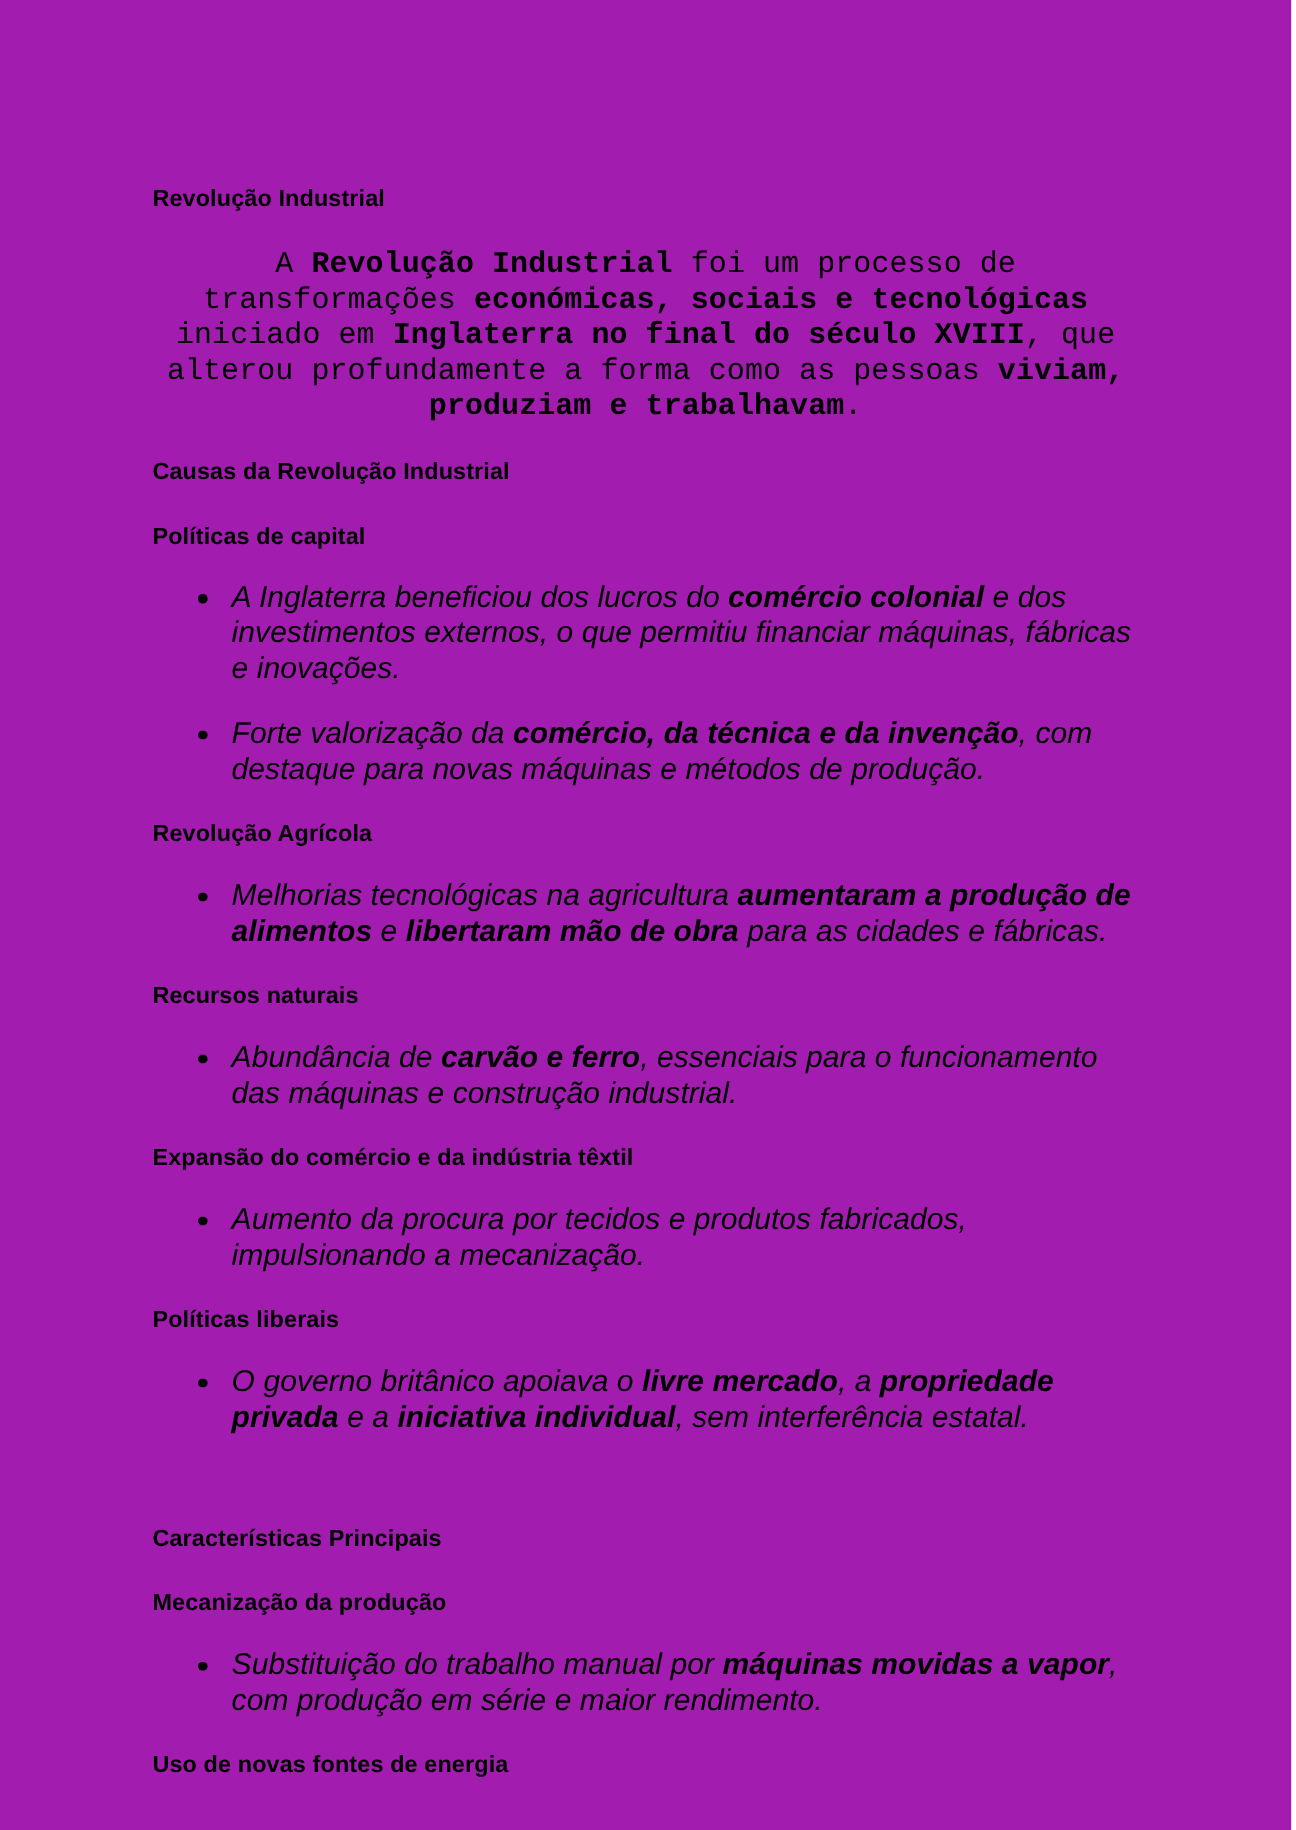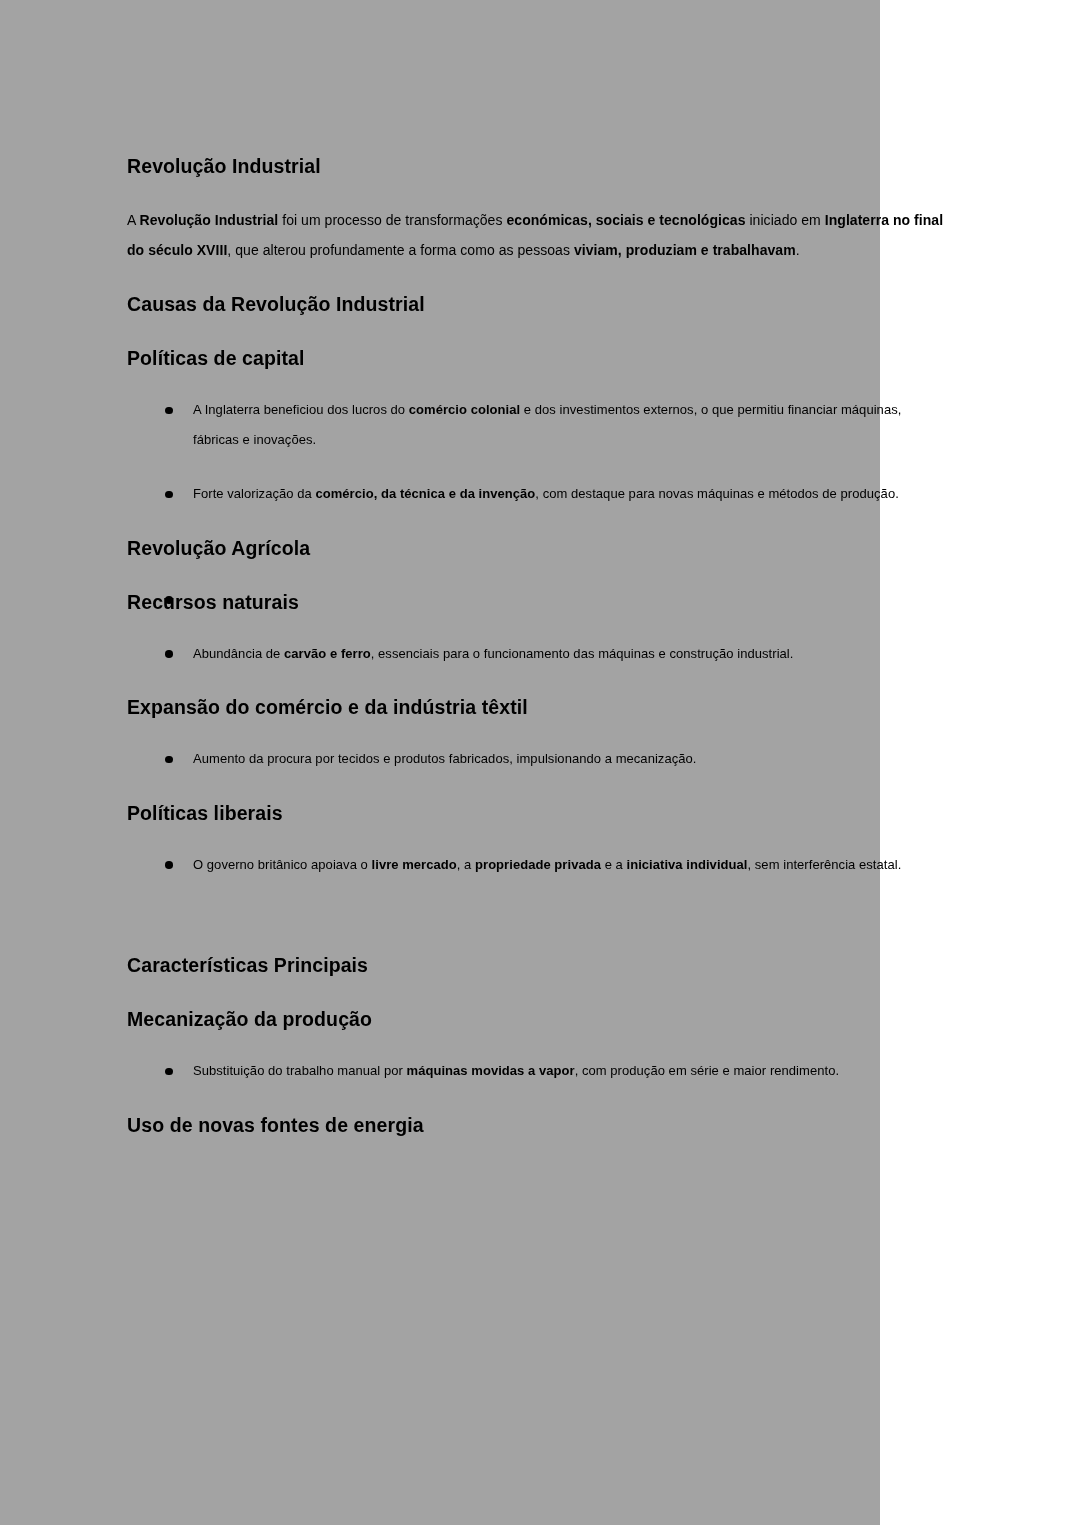--- a/index.html
+++ b/index.html
@@ -11,23 +11,23 @@
   body {
     width: 1080px;
     height: 1525px;
     font-family: "Liberation Sans", sans-serif;
     color: #000000;
     -webkit-font-smoothing: antialiased;
   }
 
   .page {
     position: relative;
-    width: 880px;
+    width: 1076px;
     height: 1525px;
-    background: #a3a3a3;
+    background: #a21caf;
     box-sizing: border-box;
     padding: 152px 132px 0 127px;
   }
 
   .doc-body {
     width: 822px;
   }
 
   
   .h-title,
@@ -40,43 +40,45 @@
     margin: 0;
     color: #000000;
   }
 
   .blk { margin: 0 0 25px 0; }
   .blk.tight { margin-bottom: 22px; }
   .blk.section-gap { margin-top: 72px; }
 
   
   .para {
-    font-size: 14px;
+    font-size: 25px;
     line-height: 29.5px;
     letter-spacing: 0.05px;
     margin: 0 0 25px 0;
     color: #000000;
-    text-align: left;
+    text-align: center;
+    font-family: Liberation Mono, monospace;
   }
   .para b, .li-text b { font-weight: bold; }
 
   
   .bullets {
     list-style: none;
     margin: 0 0 25px 0;
     padding: 0;
   }
   .bullets li {
     position: relative;
     padding-left: 66px;
-    font-size: 13px;
+    font-size: 25px;
     line-height: 29.5px;
     letter-spacing: 0.05px;
     margin: 0;
     color: #000000;
+    font-style: italic;
   }
   .bullets li .bullet-dot {
     position: absolute;
     left: 38px;
     top: 11.5px;
     width: 7.5px;
     height: 7.5px;
     border-radius: 50%;
     background: #000000;
     display: block;
@@ -107,21 +109,21 @@
         <ul class="bullets">
           <li><span class="bullet-dot"></span><span class="li-text"><span>A Inglaterra beneficiou dos lucros do </span><b>comércio colonial</b><span> e dos investimentos externos, o que permitiu financiar máquinas, fábricas e inovações.</span></span></li>
         </ul>
         <ul class="bullets">
           <li><span class="bullet-dot"></span><span class="li-text"><span>Forte valorização da </span><b>comércio, da técnica e da invenção</b><span>, com destaque para novas máquinas e métodos de produção.</span></span></li>
         </ul>
         <div class="blk tight">
           <div class="h-sub">Revolução Agrícola</div>
         </div>
         <ul class="bullets">
-          <li><span class="bullet-dot"></span></li>
+          <li><span class="bullet-dot"></span><span class="li-text"><span>Melhorias tecnológicas na agricultura </span><b>aumentaram a produção de alimentos</b><span> e </span><b>libertaram mão de obra</b><span> para as cidades e fábricas.</span></span></li>
         </ul>
         <div class="blk tight">
           <div class="h-sub">Recursos naturais</div>
         </div>
         <ul class="bullets">
           <li><span class="bullet-dot"></span><span class="li-text"><span>Abundância de </span><b>carvão e ferro</b><span>, essenciais para o funcionamento das máquinas e construção industrial.</span></span></li>
         </ul>
         <div class="blk tight">
           <div class="h-sub">Expansão do comércio e da indústria têxtil</div>
         </div>

